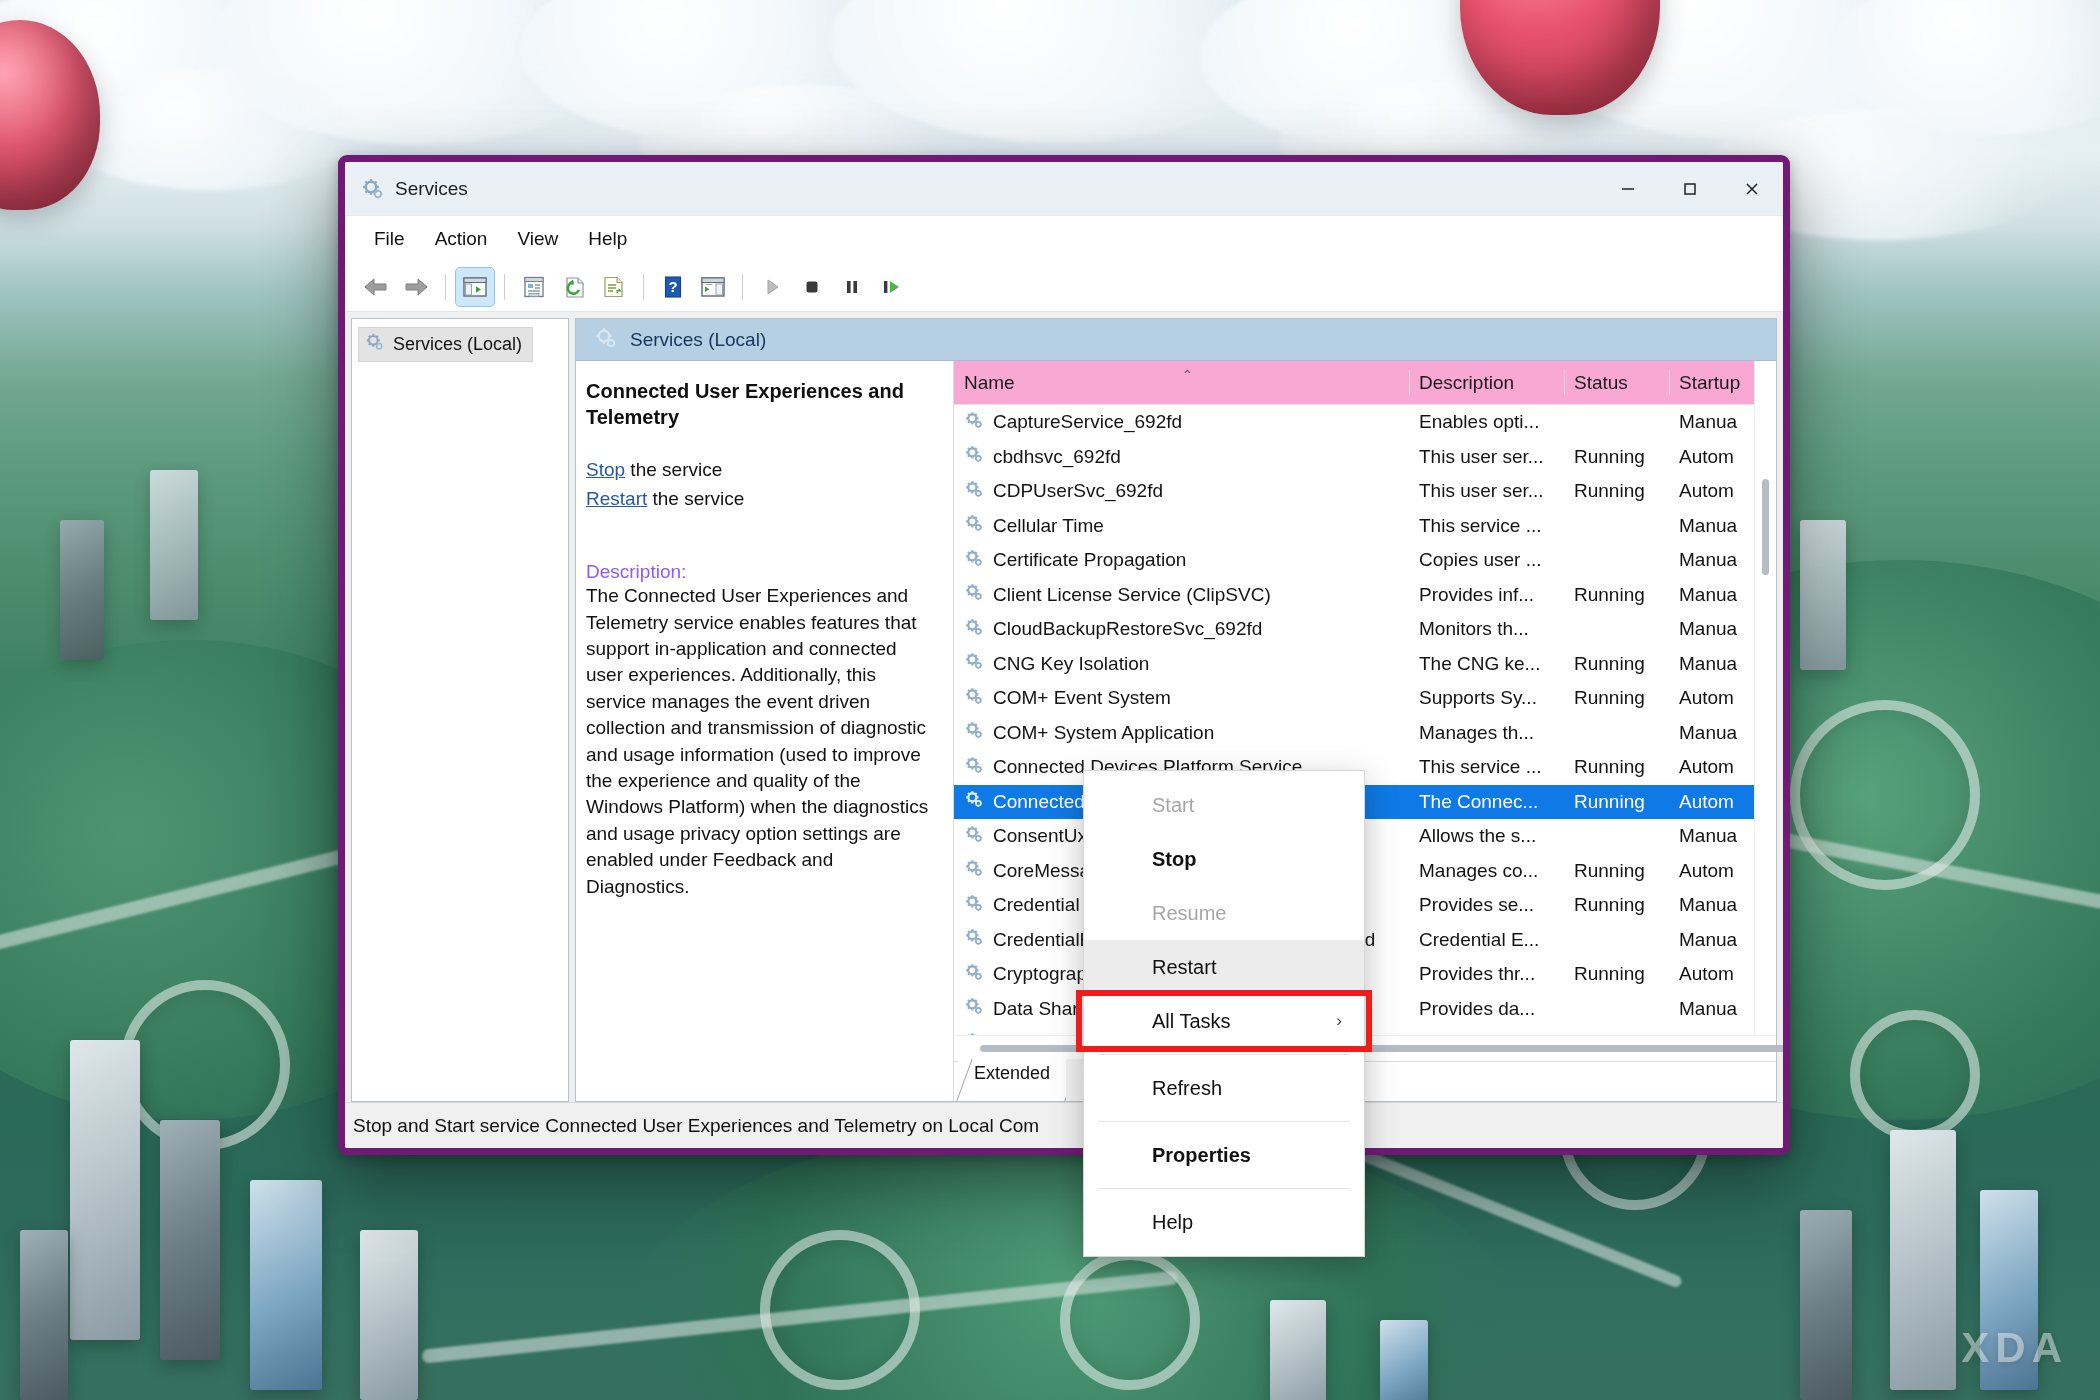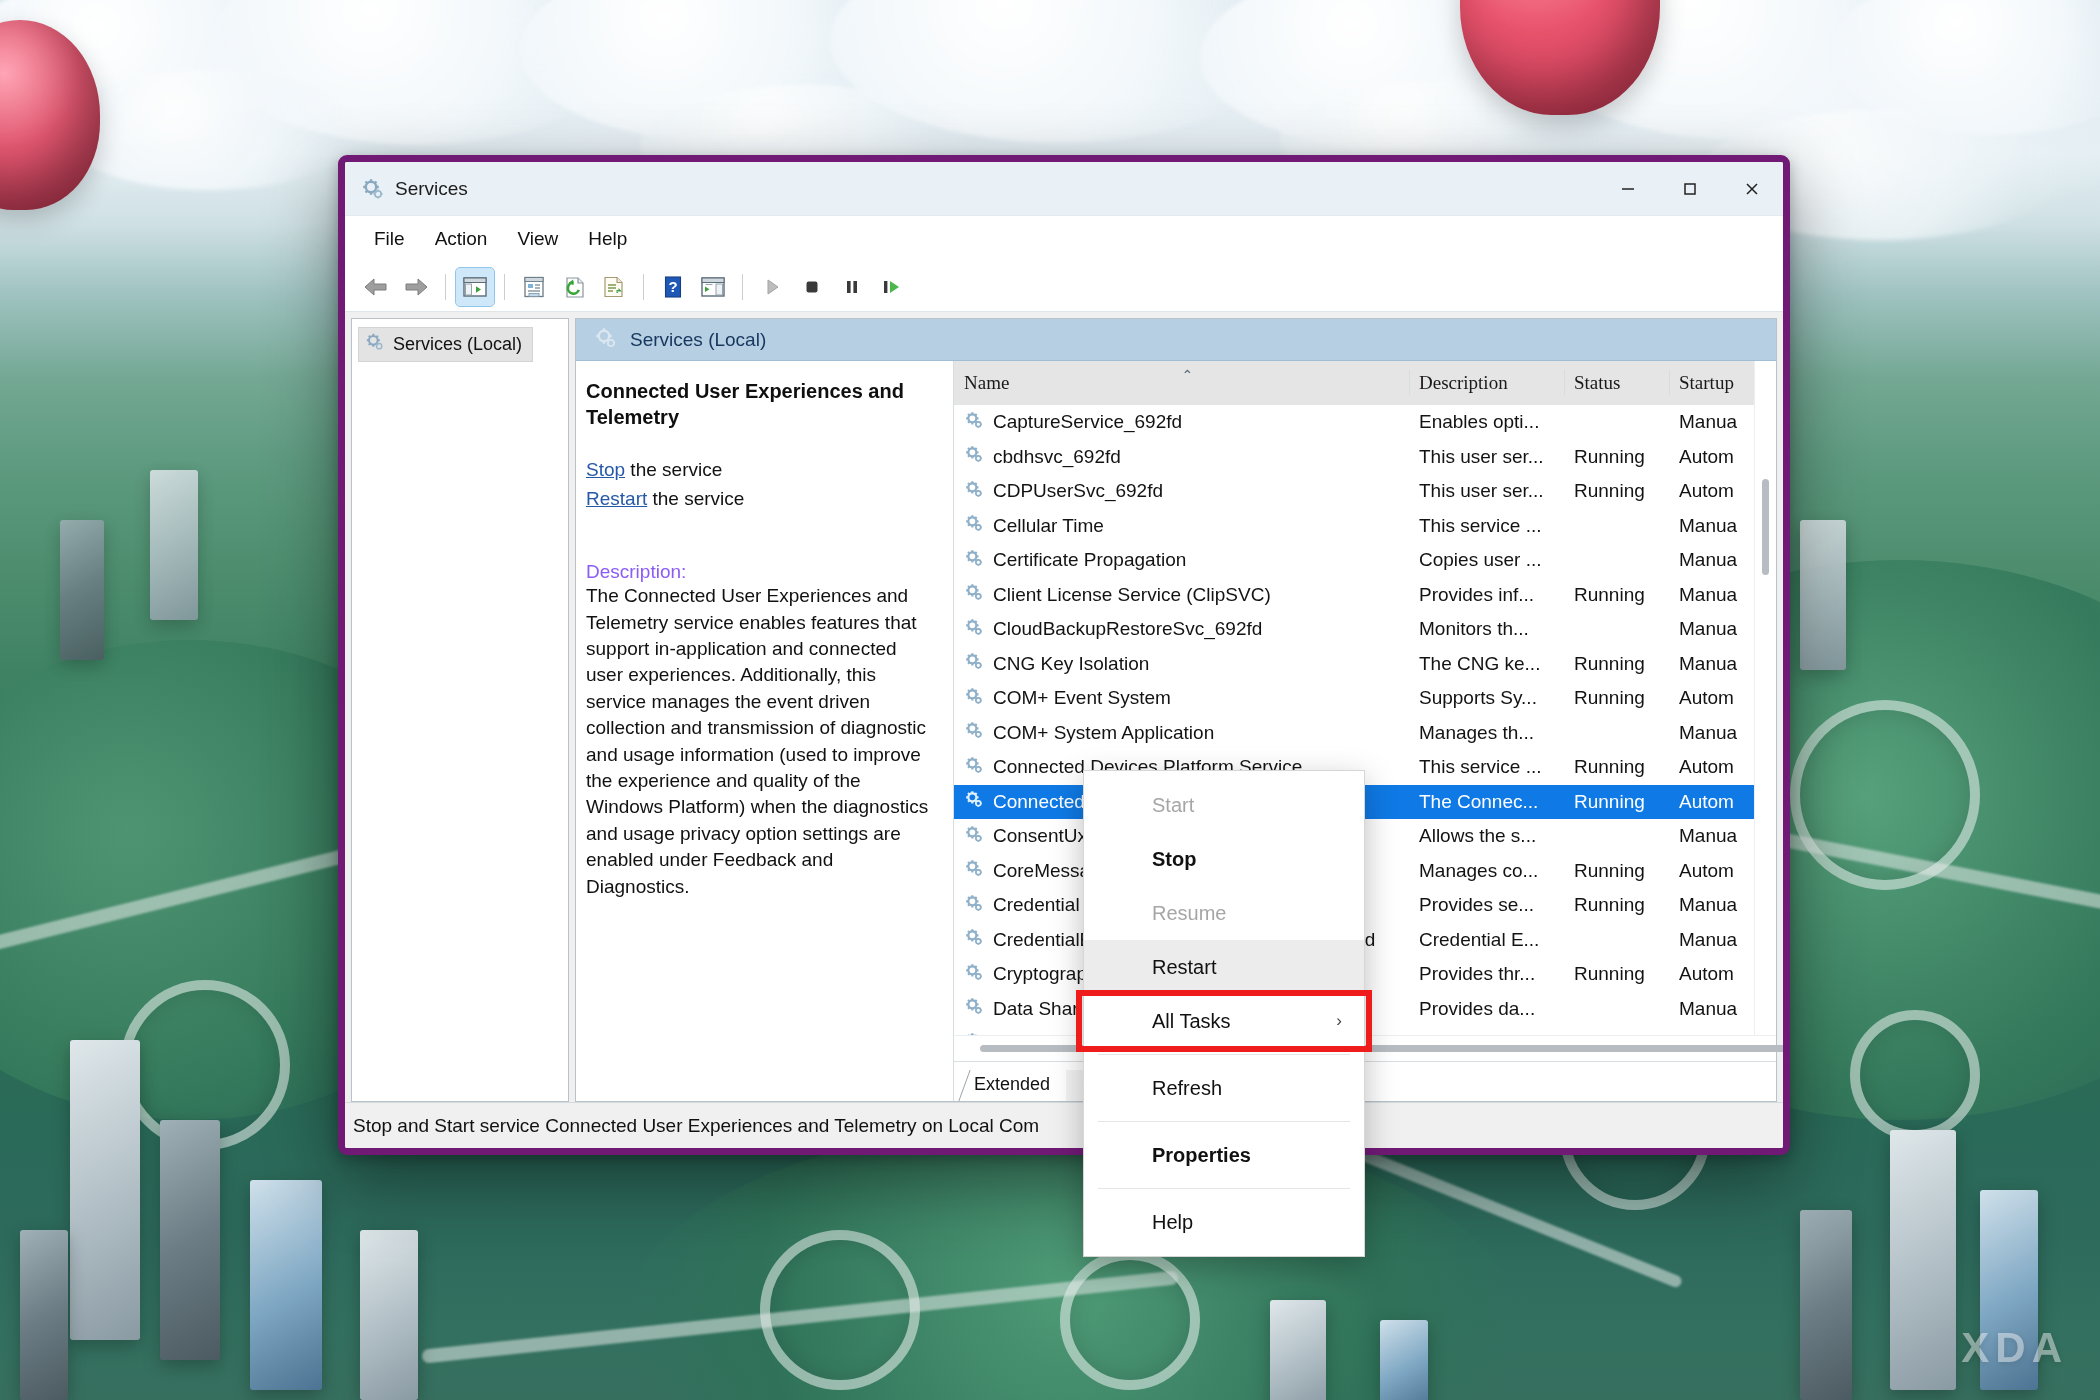--- a/index.html
+++ b/index.html
@@ -156,21 +156,21 @@
   #detail .desc-head { margin-top:48px; font-size:19px; color:#8b5cf6; }
   #detail .desc-body { font-size:19px; color:#111; line-height:1.39; white-space:pre-line; }
 
   
   #listwrap { flex:1 1 auto; min-width:0; display:flex; flex-direction:column; }
   #listarea { flex:1 1 auto; display:flex; min-height:0; overflow:hidden; }
   #listcol { flex:1 1 auto; min-width:0; display:flex; flex-direction:column; }
 
   #lhead {
     display:flex; height:44px; align-items:stretch;
-    border-bottom:1px solid #e2e6e9; flex:0 0 auto; background:#e5e5e5;font-family:Liberation Serif, serif;
+    border-bottom:1px solid #e2e6e9; flex:0 0 auto; background:#f9a8d4;
   }
   .hcell {
     font-size:19px; color:#1a1a1a; display:flex; align-items:center;
     padding:0 10px; position:relative;
   }
   .hcell + .hcell::before {
     content:""; position:absolute; left:0; top:9px; bottom:9px; width:1px; background:#d7dce0;
   }
   .hsort { position:absolute; left:50%; top:6px; font-size:14px; color:#5b6b78; }
 
@@ -207,21 +207,21 @@
     position:absolute; top:9px; left:26px; height:7px; width:880px;
     background:#b6bcc2; border-radius:4px;
   }
 
   
   #tabs {
     height:40px; flex:0 0 auto; display:flex; align-items:flex-end;
     padding-left:4px; background:#fff; border-top:1px solid #d9dee2;
   }
   .tab {
-    font-size:18px; color:#111; padding:4px 16px 6px 16px;
+    font-size:18px; color:#111; padding:4px 16px 17px 16px;
     position:relative; background:#fff;
   }
   .tab.active { background:#f3f3f3; }
   .tab .slash-l, .tab .slash-r {
     position:absolute; top:0; bottom:0; width:14px;
   }
   .tab .slash-l { left:-7px; border-right:1px solid #9aa3a9; transform:skewX(-20deg); }
   .tab .slash-r { right:-7px; border-right:1px solid #9aa3a9; transform:skewX(-20deg); }
 
   

